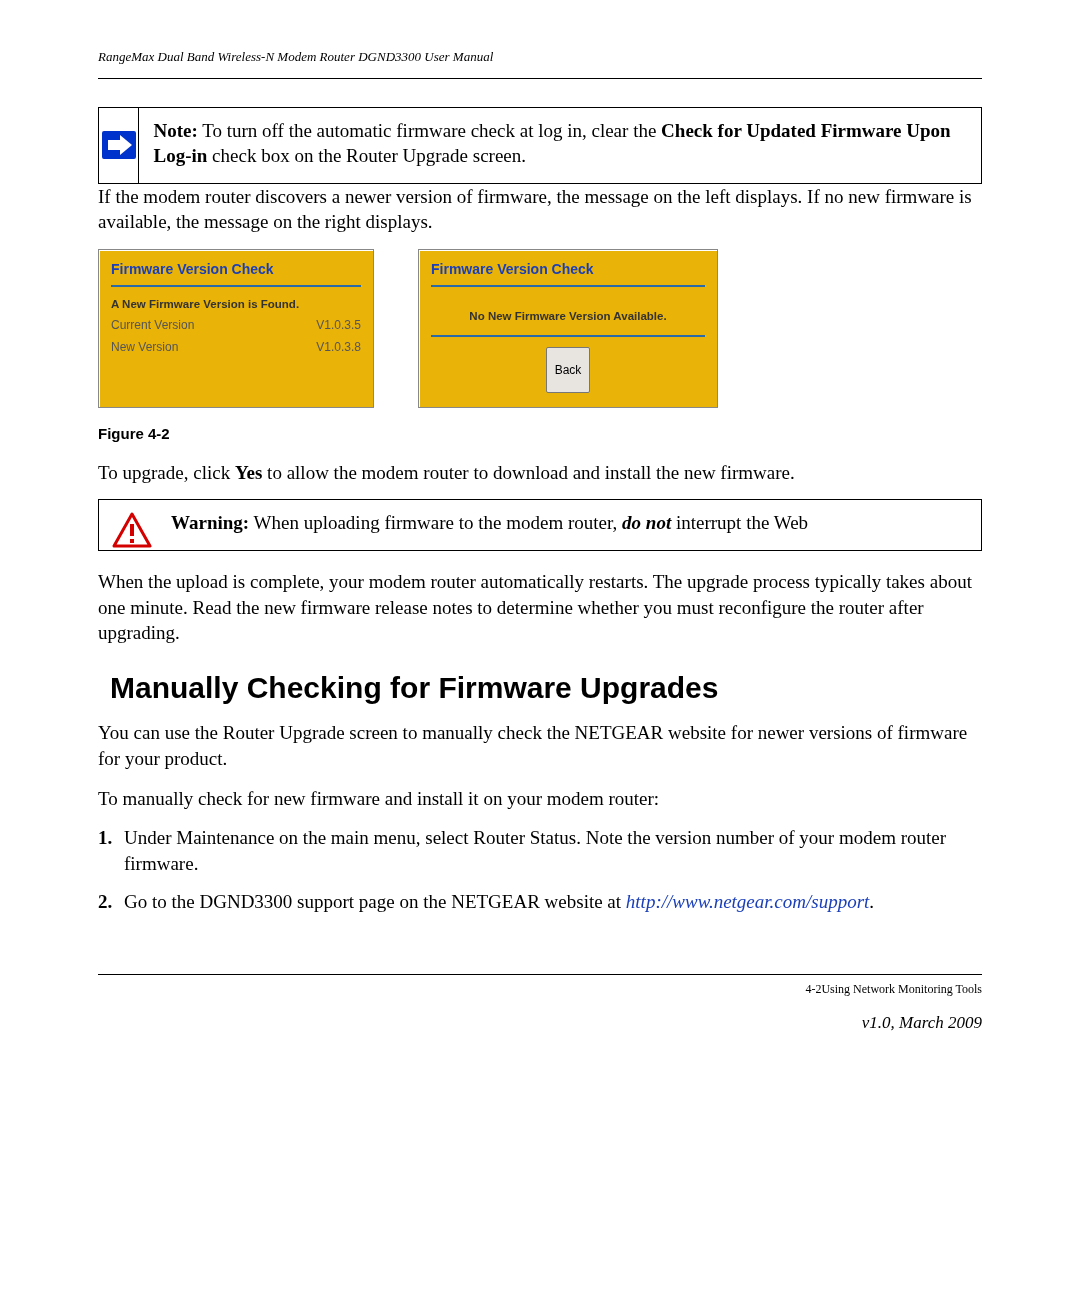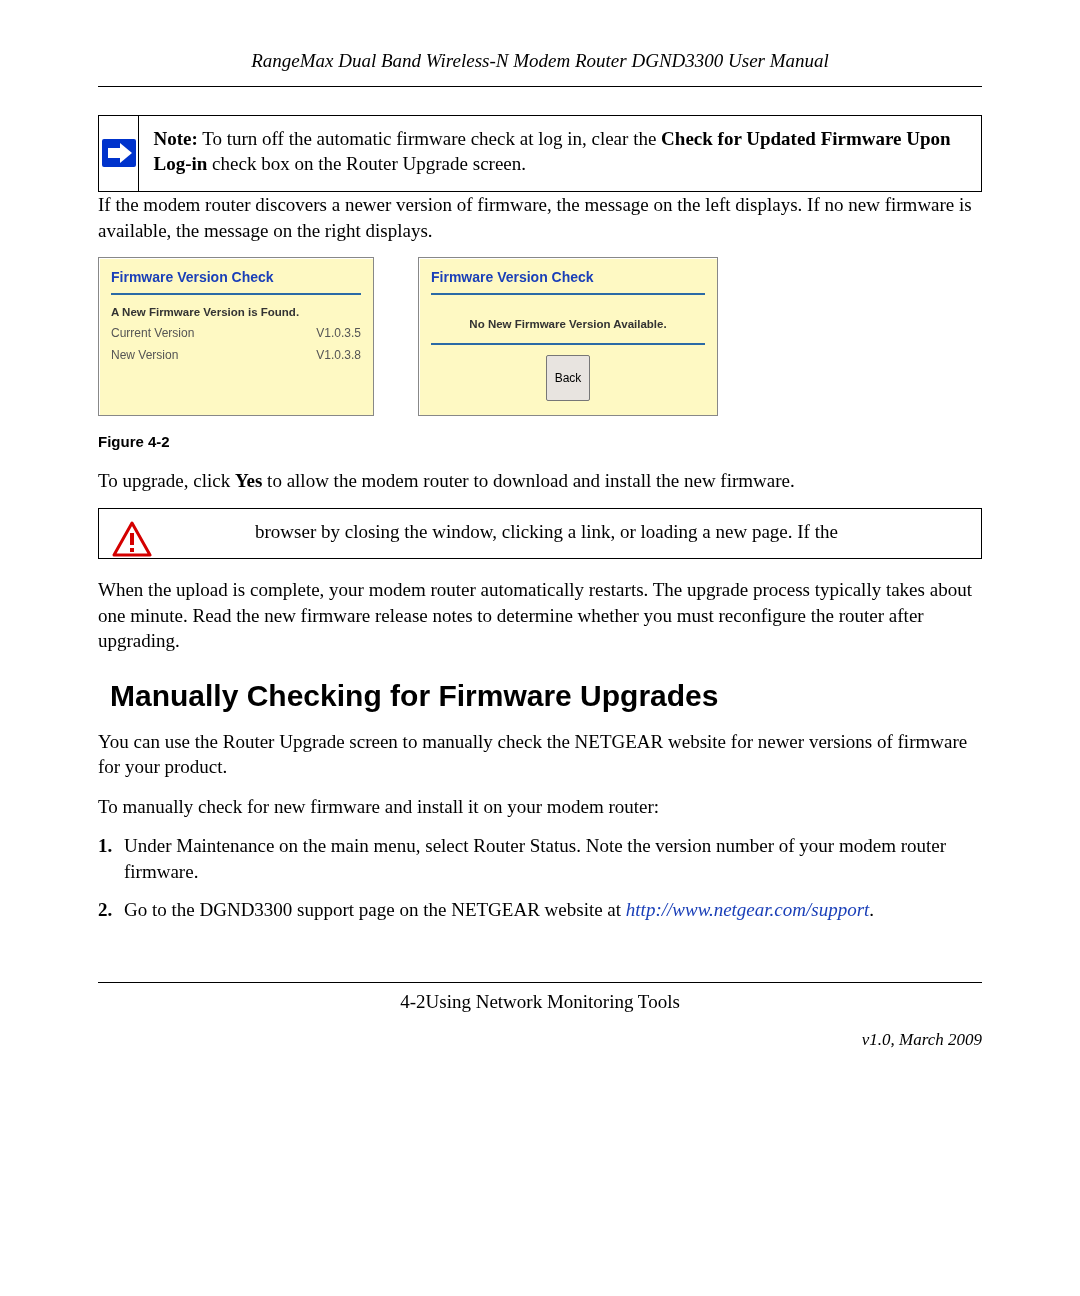--- a/index.html
+++ b/index.html
@@ -8,22 +8,21 @@
     background: #fff;
     width: 1080px;
     margin: 0 auto;
     padding: 48px 98px 40px 98px;
     color: #000;
     font-size: 19px;
     line-height: 1.35;
   }
   .header-title {
     font-style: italic;
-    font-size: 19px;
-    text-align: center;
+    font-size: 13px;
     margin-bottom: 12px;
   }
   .header-rule {
     border: none;
     border-top: 1.5px solid #000;
     margin-bottom: 28px;
   }
   .note-box {
     border: 1px solid #000;
     display: flex;
@@ -72,21 +71,21 @@
     margin-bottom: 14px;
     font-size: 19px;
   }
   .figure-row {
     display: flex;
     gap: 44px;
     margin-bottom: 10px;
   }
   .dialog-box {
     border: 1px solid #888;
-    background: #fef9c3;
+    background: #eab308;
     padding: 10px 12px 14px 12px;
     font-family: Arial, sans-serif;
     box-shadow: inset 1px 1px 0 #fff;
   }
   .dialog-left { width: 276px; }
   .dialog-right { width: 300px; }
   .dialog-title {
     color: #1a3fb8;
     font-weight: bold;
     font-size: 14px;
@@ -198,22 +197,22 @@
     text-decoration: none;
   }
   .footer-rule {
     border: none;
     border-top: 1.5px solid #000;
     margin-top: 60px;
     margin-bottom: 6px;
   }
   .footer-row {
     display: flex;
-    justify-content: center;
-    font-size: 19px;
+    justify-content: flex-end;
+    font-size: 12px;
   }
   .footer-center {
     text-align: right;
     font-style: italic;
     font-size: 17px;
     margin-top: 14px;
   }
   b { font-weight: bold; }
   i { font-style: italic; }
 </style>
@@ -268,21 +267,23 @@
 
 <div class="warning-box">
   <div class="warning-icon-cell">
     <svg width="40" height="36" viewBox="0 0 40 36">
       <polygon points="20,2 38,34 2,34" fill="none" stroke="#d40000" stroke-width="3" stroke-linejoin="round"></polygon>
       <rect x="18" y="12" width="4" height="12" fill="#d40000"></rect>
       <rect x="18" y="27" width="4" height="4" fill="#d40000"></rect>
     </svg>
   </div>
   <div class="warning-text-cell">
-    <div class="indent">browser by closing the window, clicking a link, or loading a new page. If the</div>
+    <div class="hang">
+      <b>Warning:</b><span> When uploading firmware to the modem router, </span><b><i>do not</i></b><span> interrupt the Web</span>
+    </div>
   </div>
 </div>
 
 <p class="body-p">When the upload is complete, your modem router automatically restarts. The upgrade process typically takes about one minute. Read the new firmware release notes to determine whether you must reconfigure the router after upgrading.</p>
 
 <div class="h2">Manually Checking for Firmware Upgrades</div>
 
 <p class="body-p">You can use the Router Upgrade screen to manually check the NETGEAR website for newer versions of firmware for your product.</p>
 
 <p class="body-p">To manually check for new firmware and install it on your modem router:</p>

